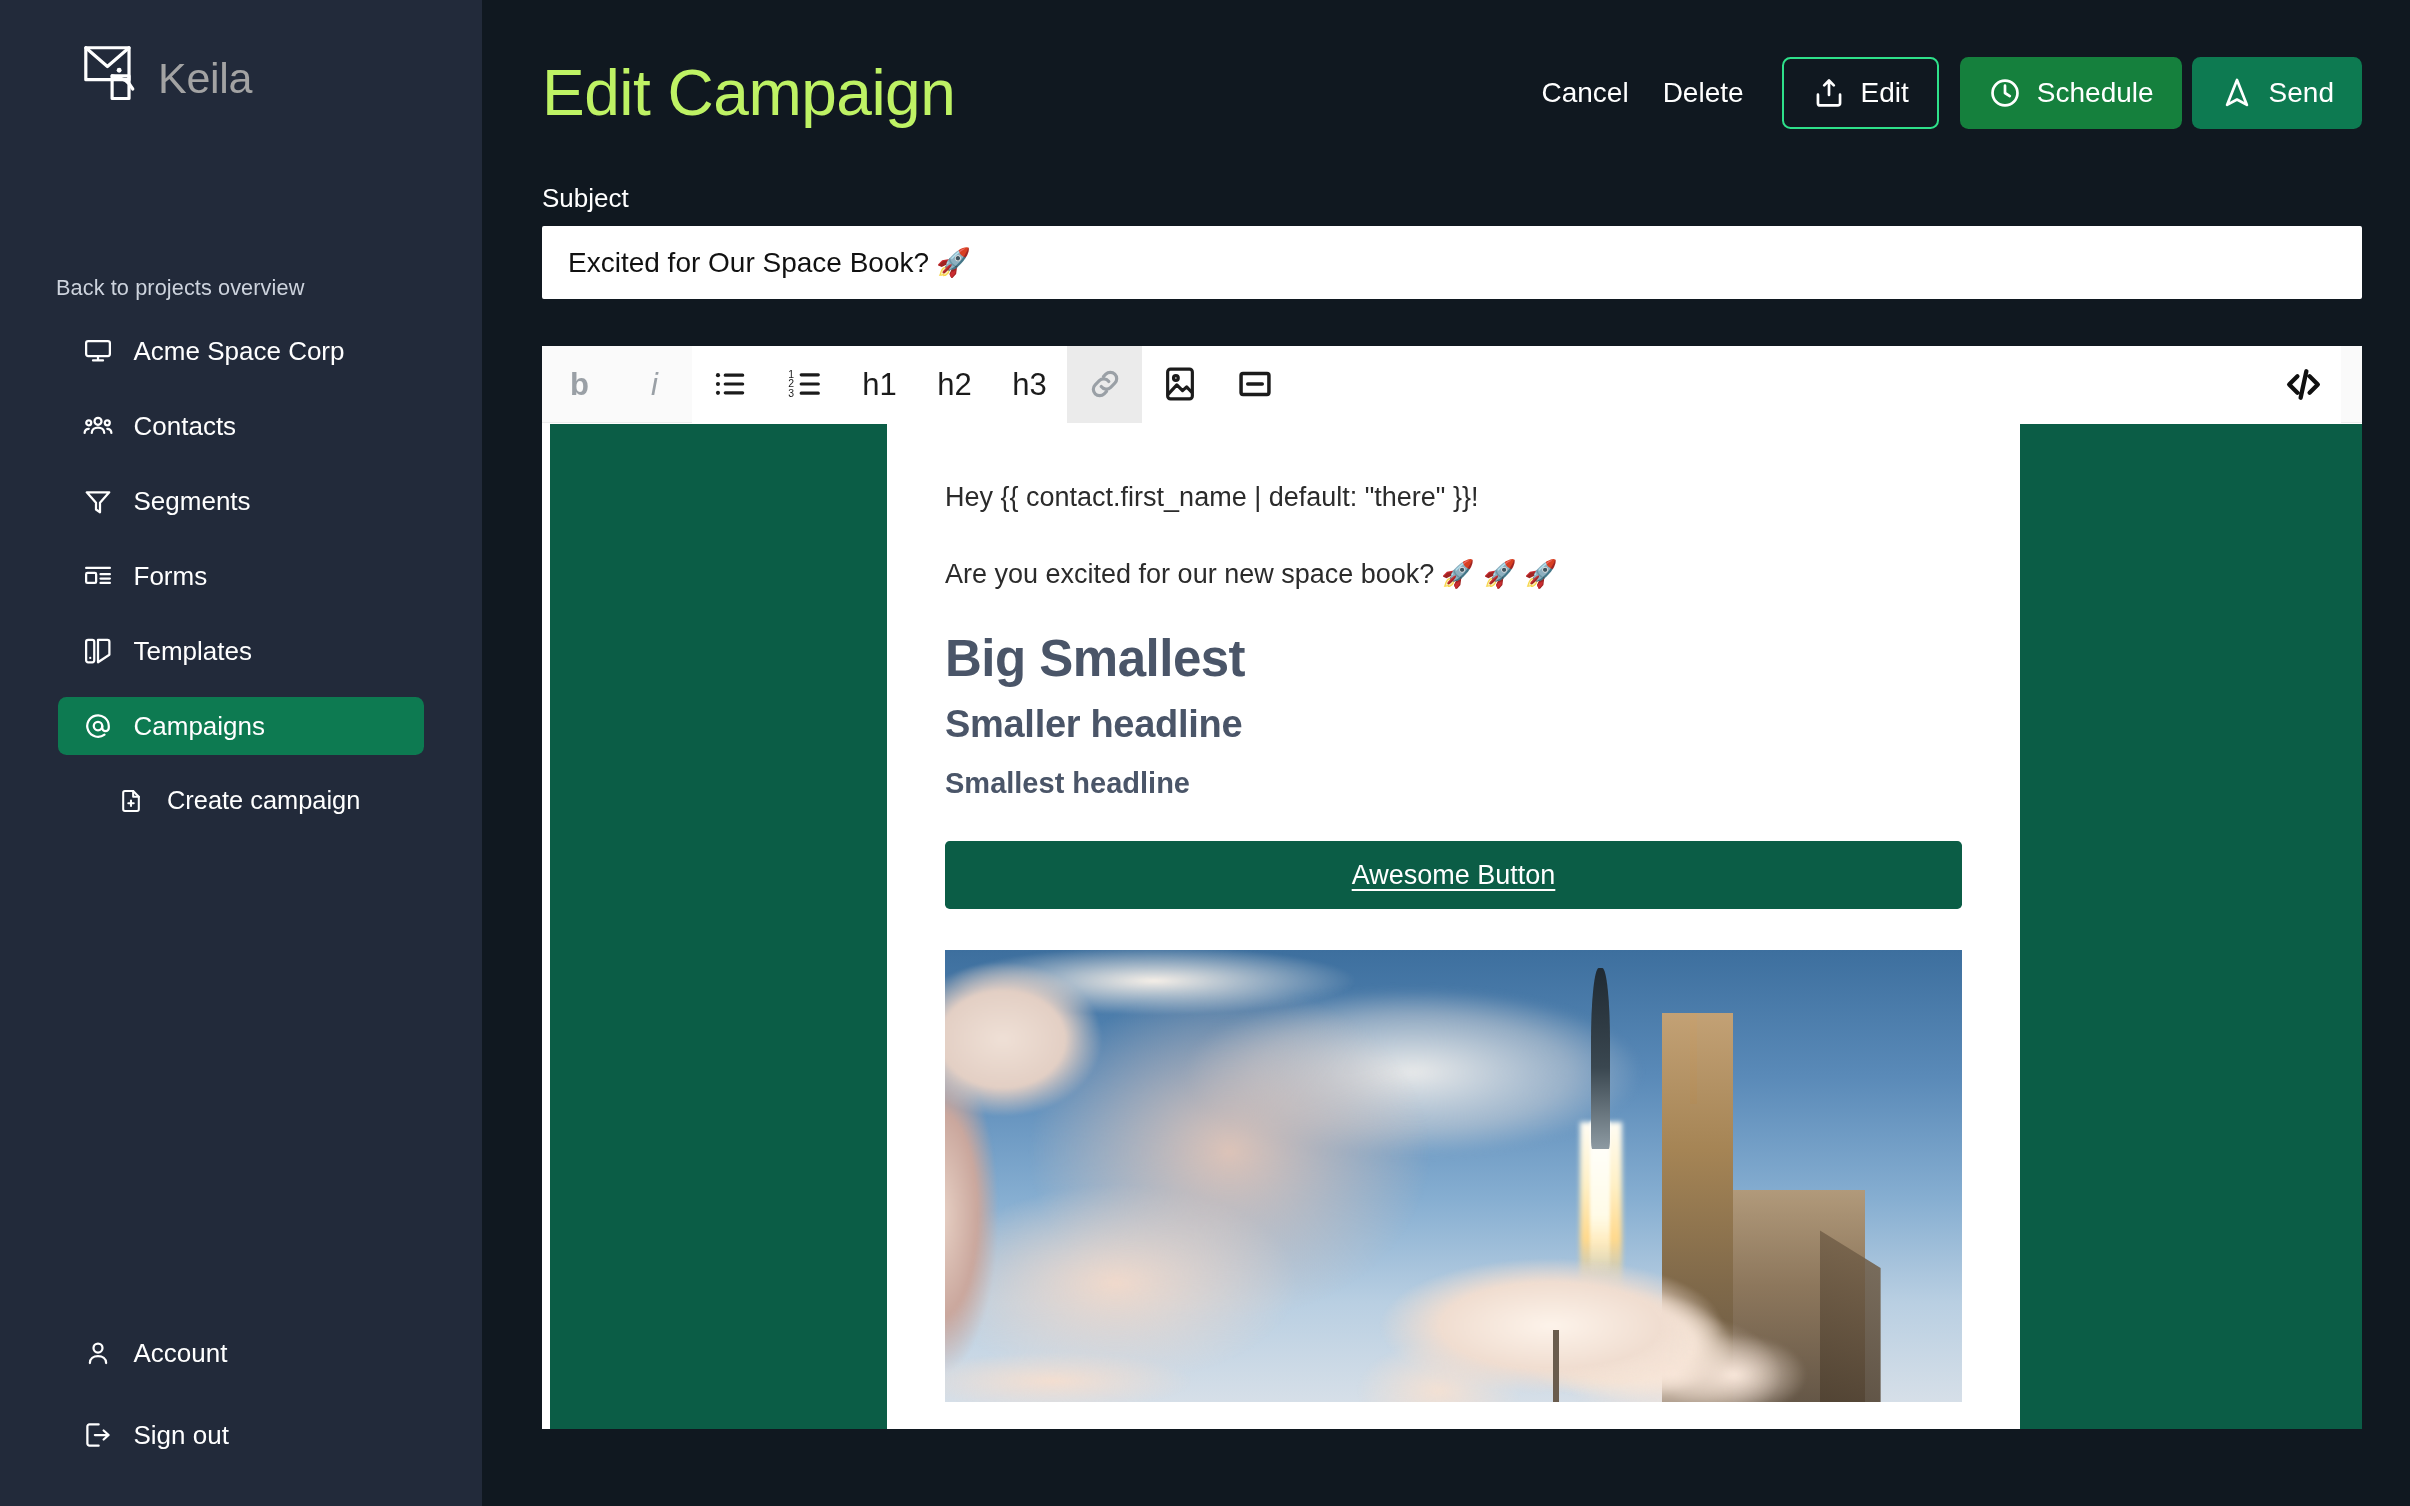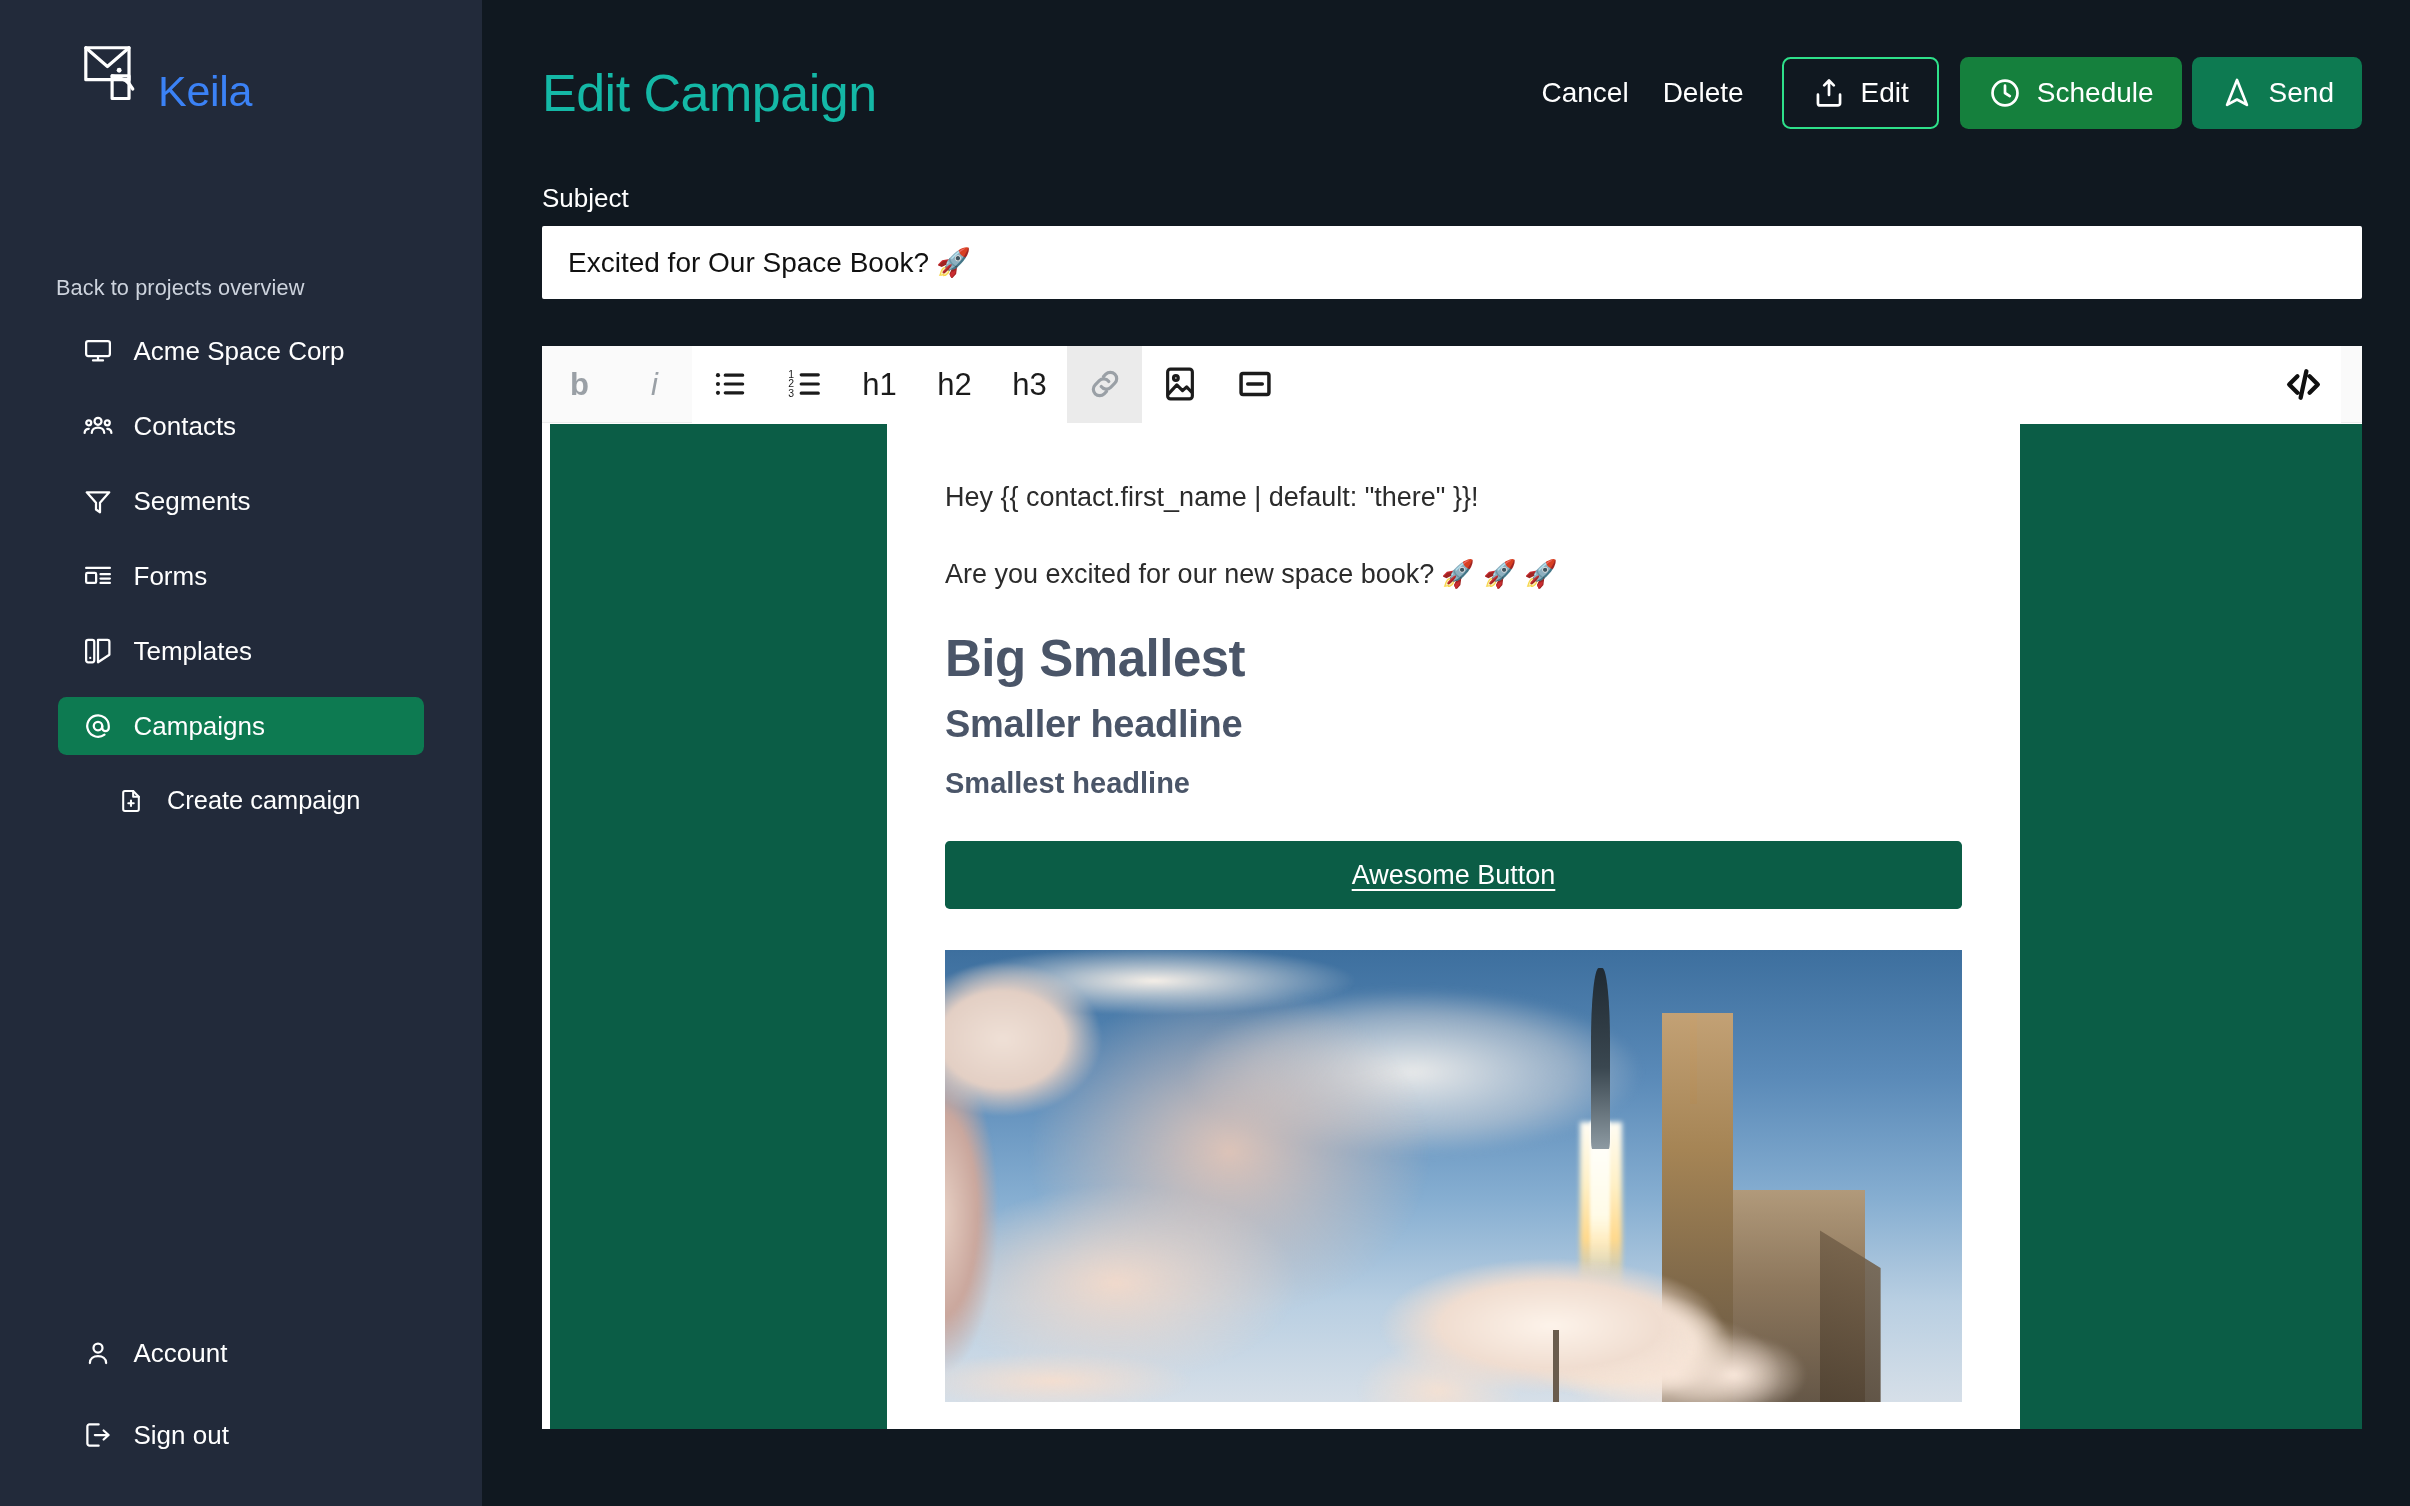--- a/index.html
+++ b/index.html
@@ -18,23 +18,23 @@
     display: flex; flex-direction: column;
     padding: 0;
   }
   .brand {
     display: flex; align-items: center; gap: 13px;
     padding: 73px 0 0 83px;
     height: 0;
   }
   .brand-mark { width: 62px; height: 58px; flex: 0 0 62px; }
   .brand-name {
-    font-size: 43px; color: #3b82f6; font-weight: 400;
+    font-size: 43px; color: #a3a3a3; font-weight: 400;
     letter-spacing: -0.3px; line-height: 1;
-    position: relative; top: 18px;
+    position: relative; top: 5px;
   }
   .back-link {
     margin: 202px 0 0 56px;
     font-size: 21.7px; color: #cdd3dd; font-weight: 400;
     letter-spacing: 0.1px;
   }
   .nav { margin-top: 21px; padding: 0 58px 0 58px; }
   .nav-item {
     display: flex; align-items: center; gap: 21px;
     height: 58px; padding: 0 24.5px;
@@ -58,21 +58,21 @@
 
   
   .main { flex: 1 1 auto; height: 1507px; background: #101820; position: relative; }
 
   .topbar {
     display: flex; align-items: center;
     padding: 0 49px 0 60px;
     height: 185px;
   }
   .page-title {
-    font-size: 52px; color: #14b8a6; font-weight: 300;
+    font-size: 64px; color: #bef264; font-weight: 300;
     letter-spacing: -0.5px; line-height: 1;
   }
   .actions { margin-left: auto; display: flex; align-items: center; gap: 0; }
   .btn-text {
     font-size: 28px; color: #ffffff; font-weight: 400;
     padding: 0 17px; line-height: 1; background: none; border: none;
     font-family: inherit;
   }
   .btn {
     display: flex; align-items: center; gap: 15px;

